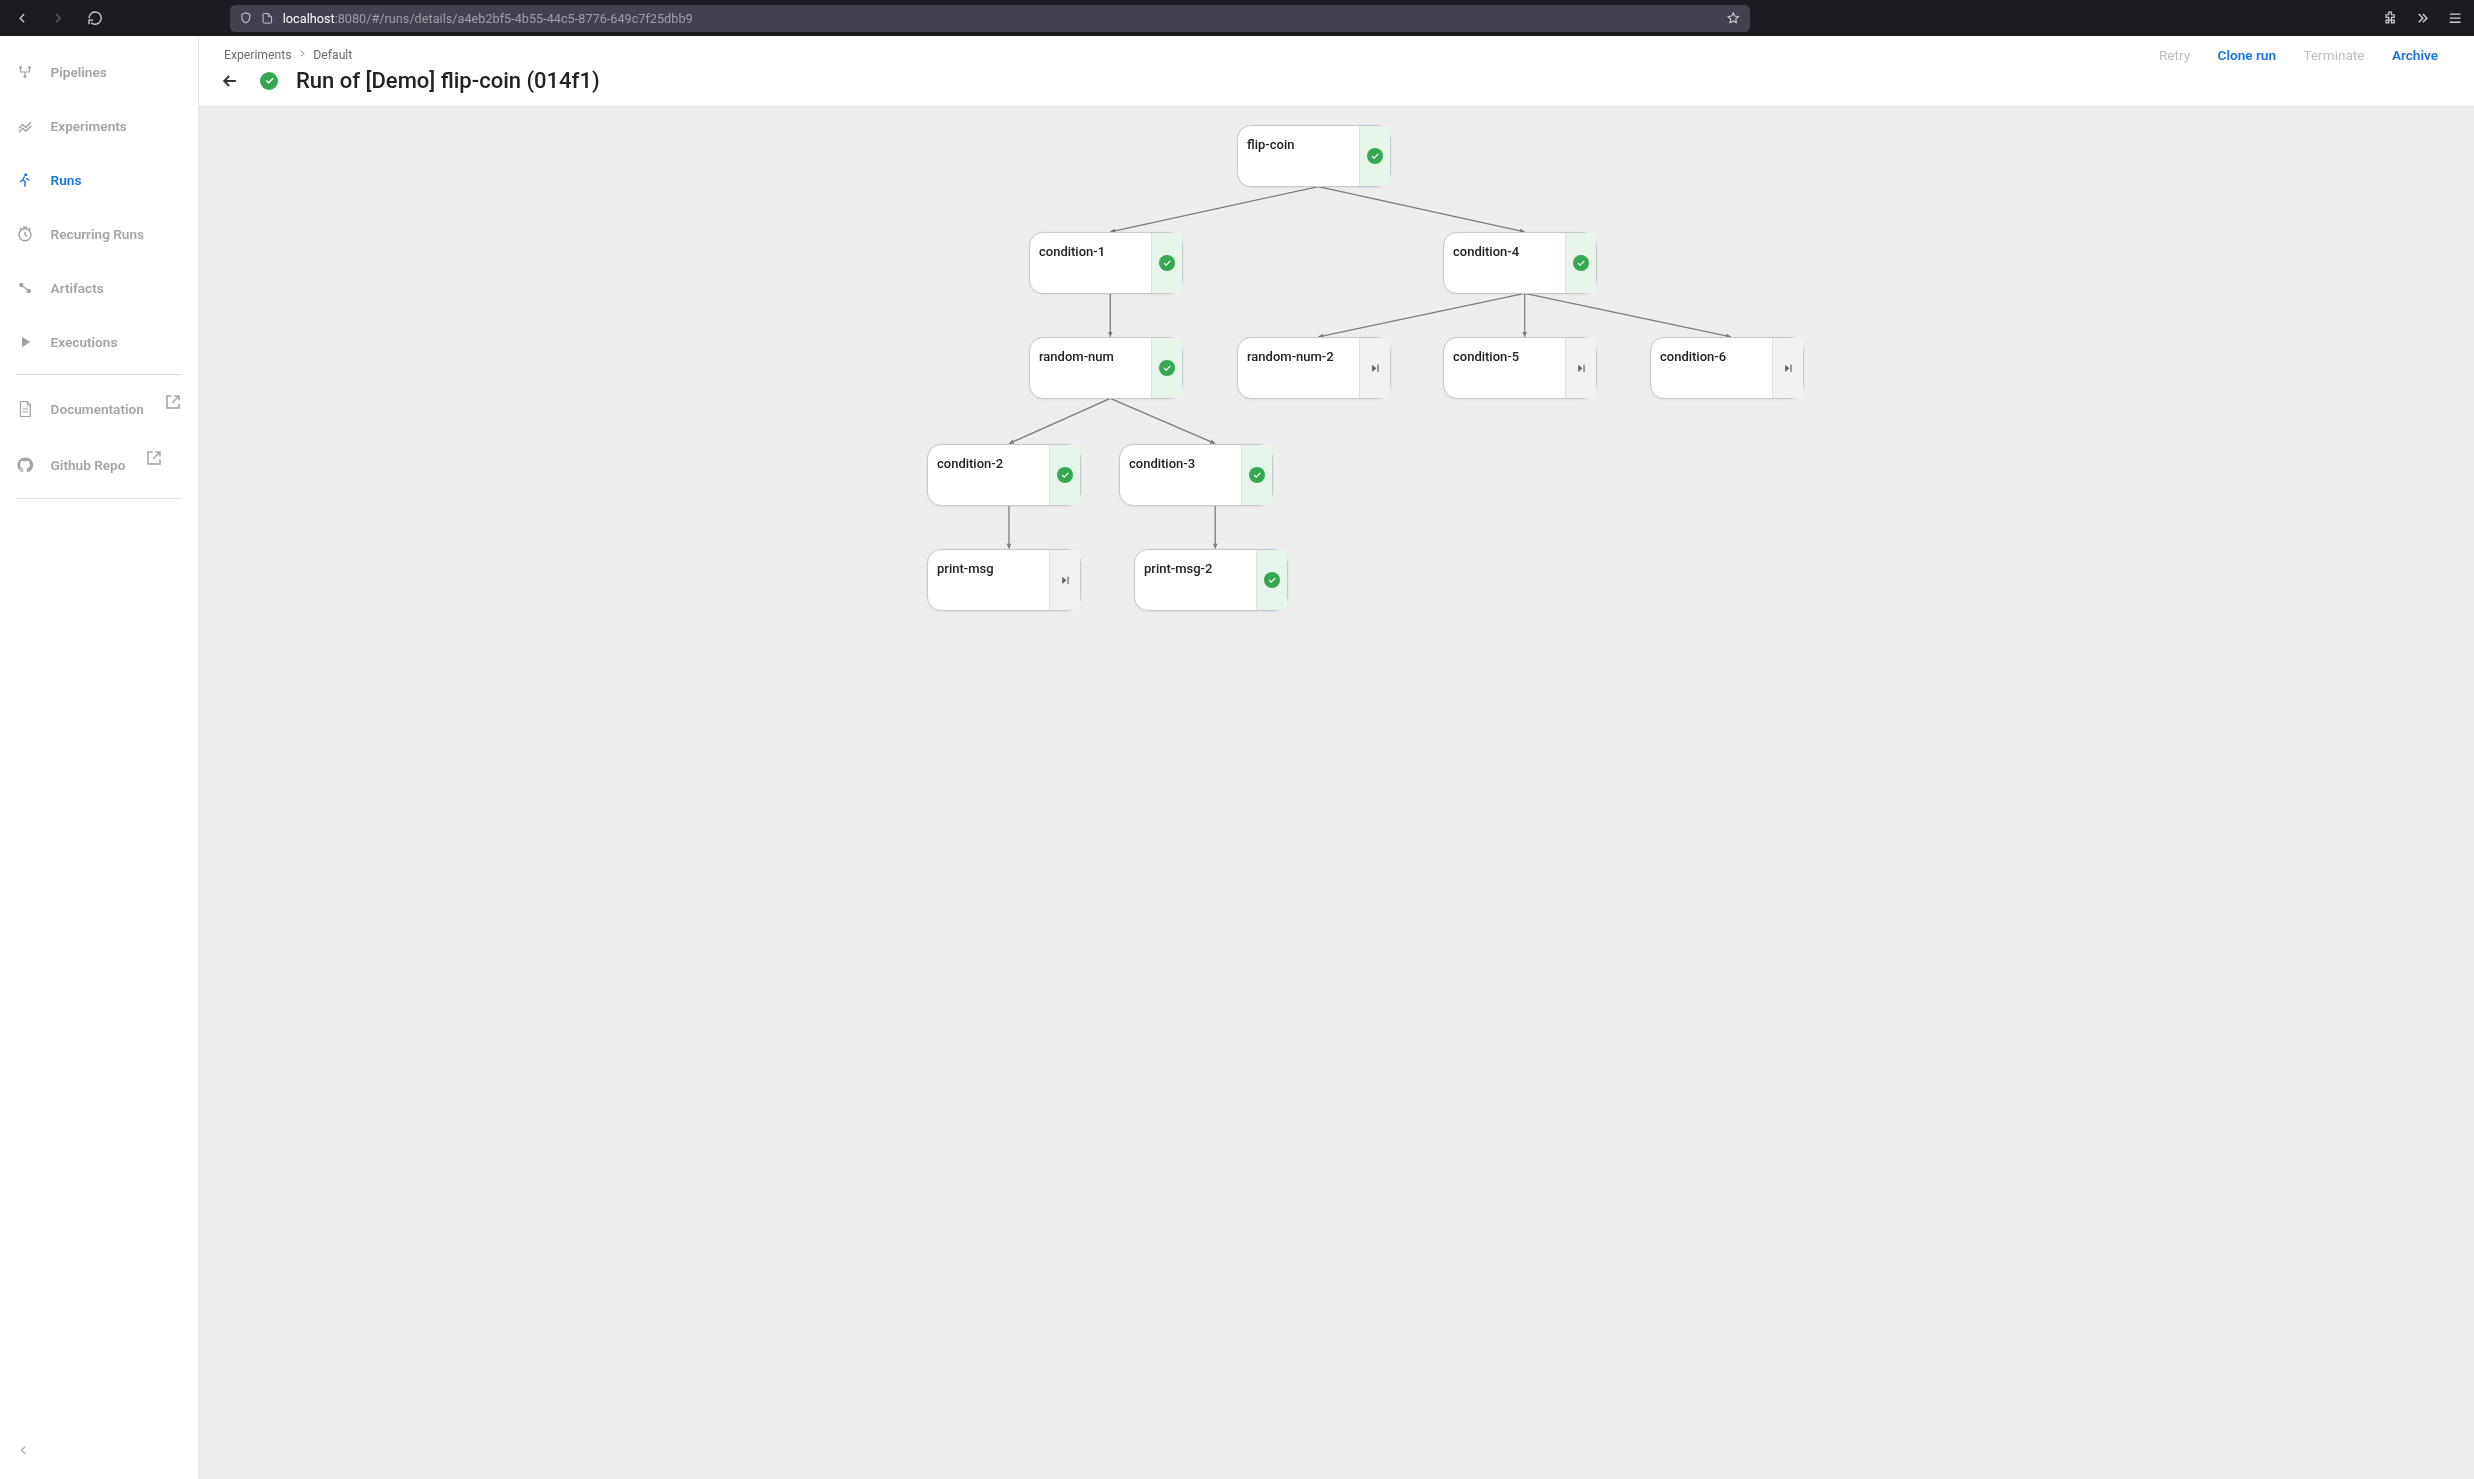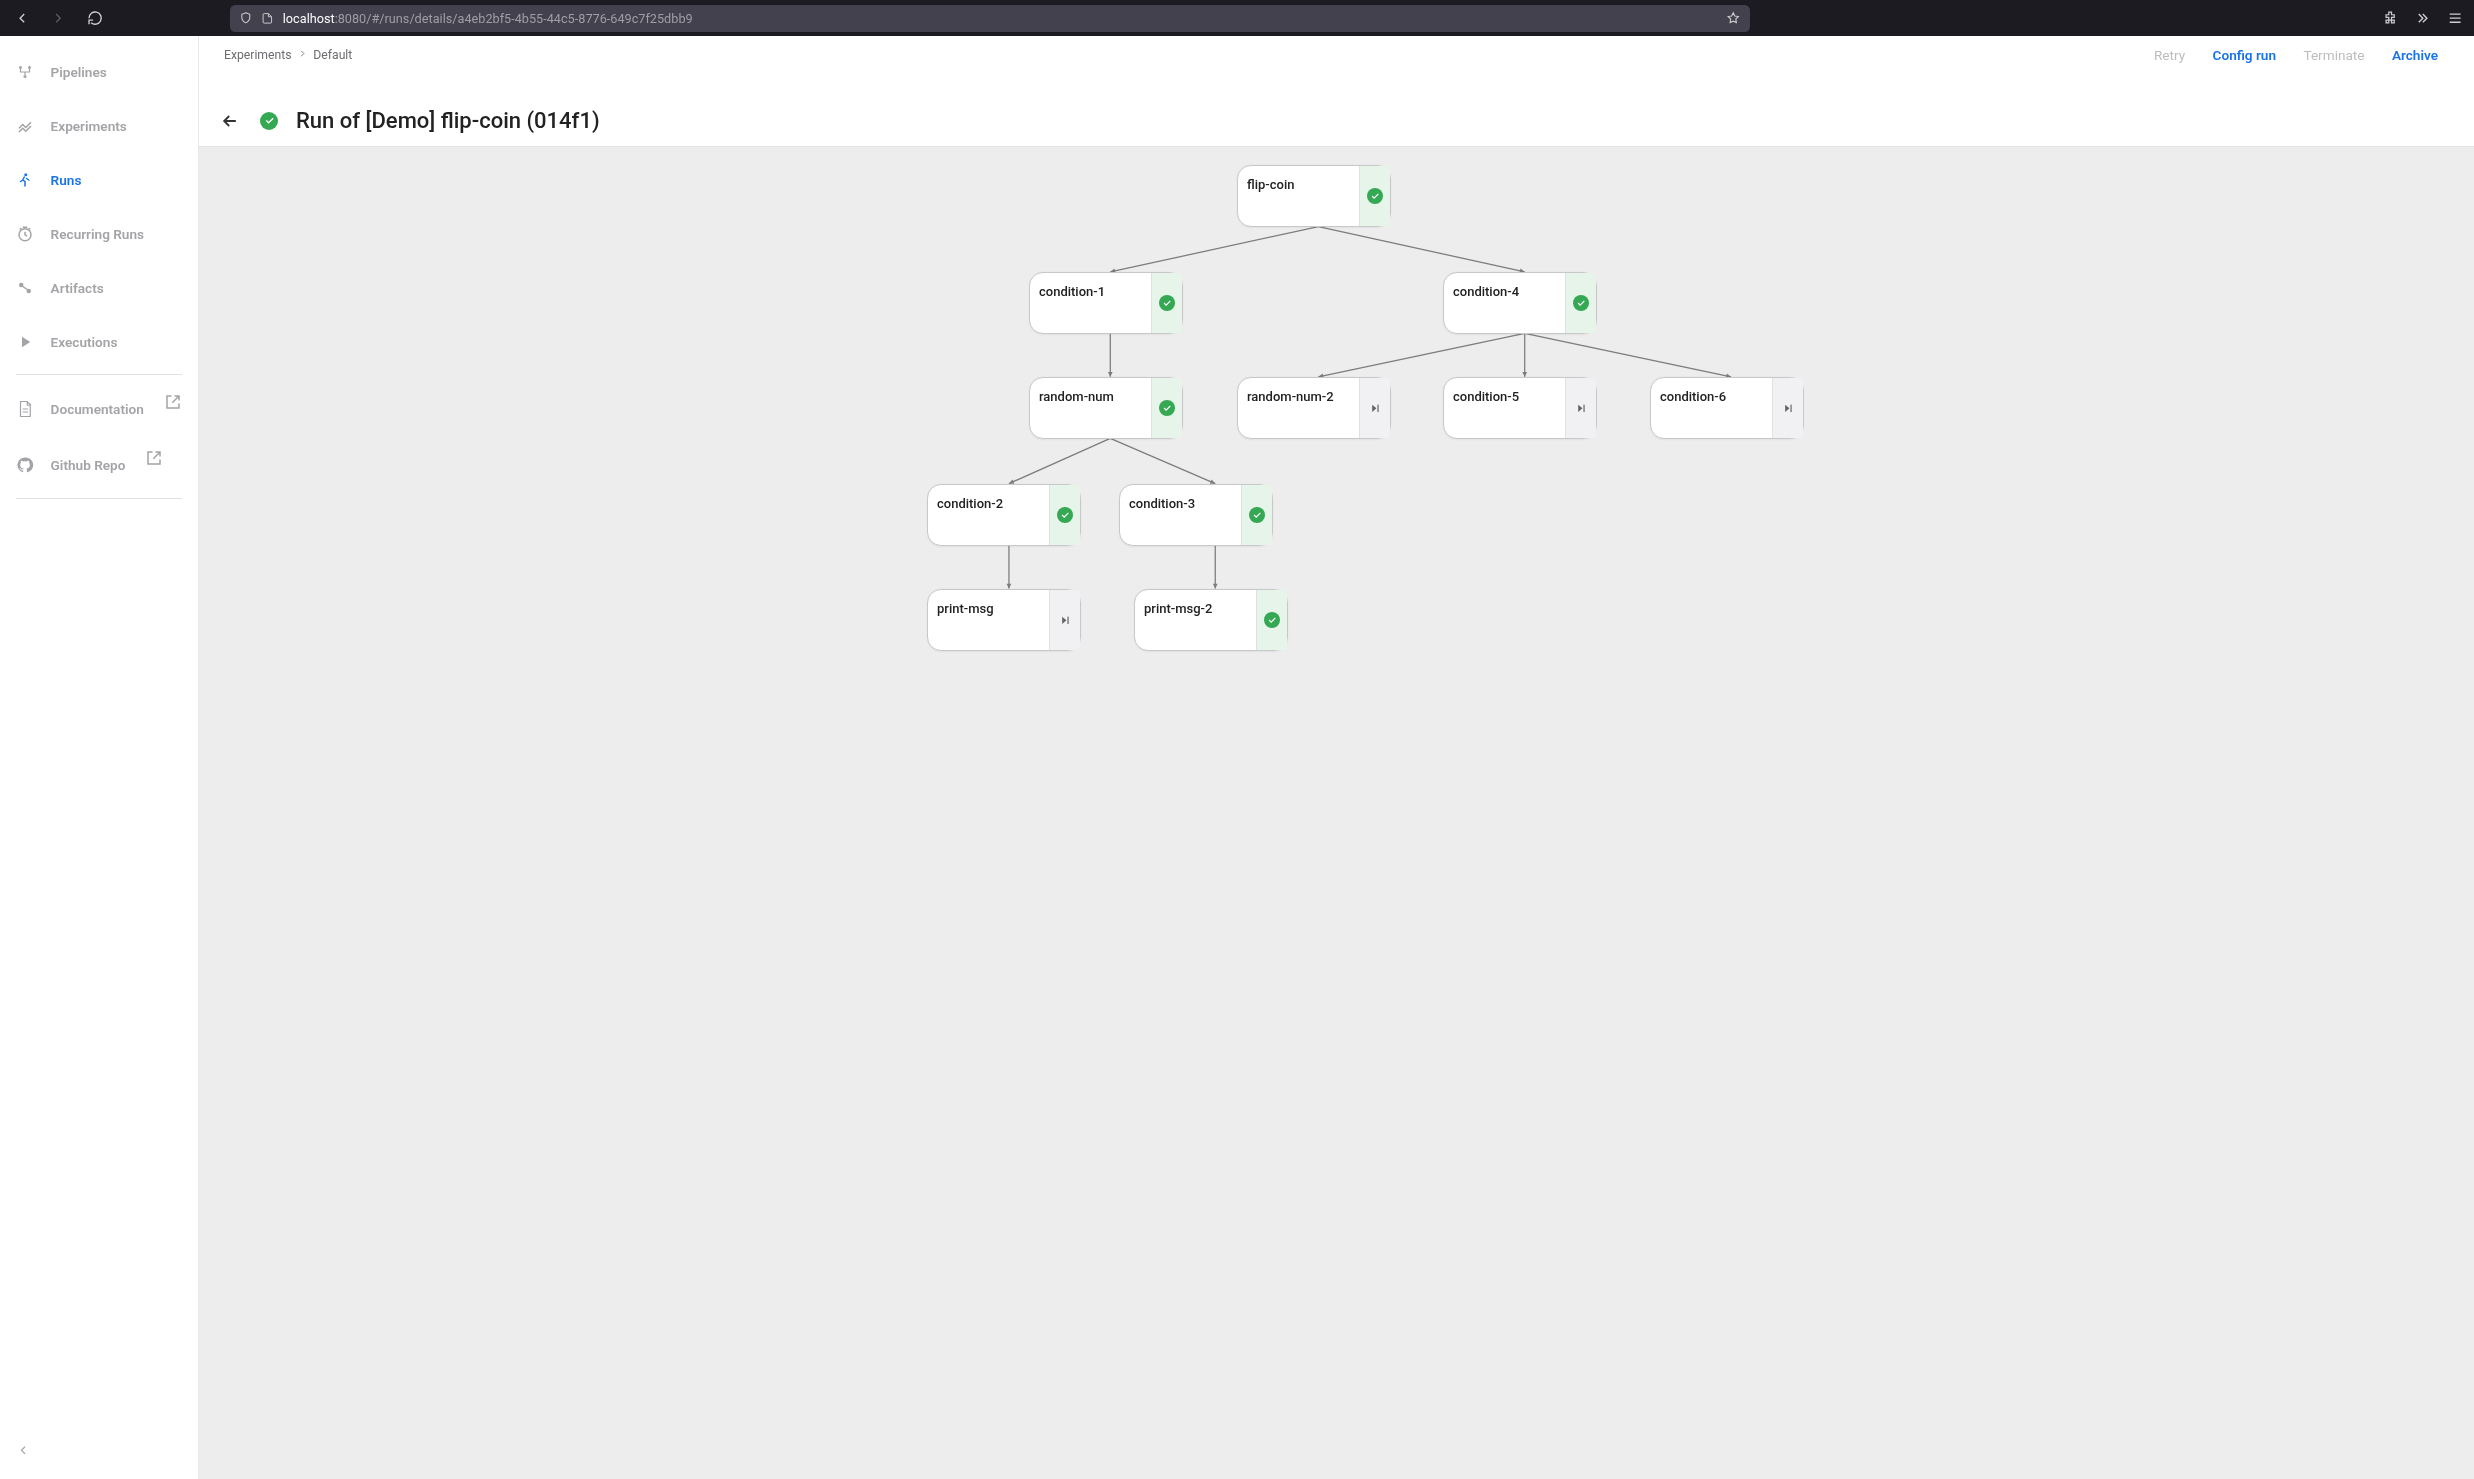--- a/index.html
+++ b/index.html
@@ -81,21 +81,20 @@
   .crumb-row .spacer { flex: 1; }
   .crumb-row .action { font-size: 13.6px; color: #bdbdbd; padding: 0 11px; cursor: default; }
   .crumb-row .action.primary { color: #1a73e8; font-weight: 600; cursor: pointer; }
 
   .title-row {
     display: flex;
     align-items: center;
     gap: 18px;
     padding: 5.4px 18px 12.7px;
     border-bottom: 0.9px solid #e3e3e3;
-    margin-top: 40px;
   }
   .title-row .back { width: 25px; height: 25px; display: flex; align-items: center; justify-content: center; cursor: pointer; color: #333; }
   .title-row h1 { font-size: 22px; font-weight: 500; color: #222; display: flex; align-items: center; gap: 9px; }
   .status-chip {
     width: 18px; height: 18px; border-radius: 50%; background: #34a853;
     display: inline-flex; align-items: center; justify-content: center; color: #fff;
   }
   .status-chip svg { width: 11px; height: 11px; }
 
   .tabs {
@@ -317,21 +316,21 @@
     <div class="crumb-row">
       <span>Experiments</span>
       <span>
         <svg viewBox="0 0 24 24" width="11" height="11" fill="none" stroke="currentColor" stroke-width="2">
             <path d="M9 6l6 6-6 6"></path>
           </svg>
       </span>
       <span>Default</span>
       <span class="spacer"></span>
       <span class="action">Retry</span>
-      <span class="action primary">Config run</span>
+      <span class="action primary">Clone run</span>
       <span class="action">Terminate</span>
       <span class="action primary">Archive</span>
     </div>
 
     <div class="title-row">
       <span class="back">
         <svg viewBox="0 0 24 24" width="20" height="20" fill="none" stroke="currentColor" stroke-width="2.2">
             <path d="M19 12H5M11 18l-6-6 6-6"></path>
           </svg>
       </span>

